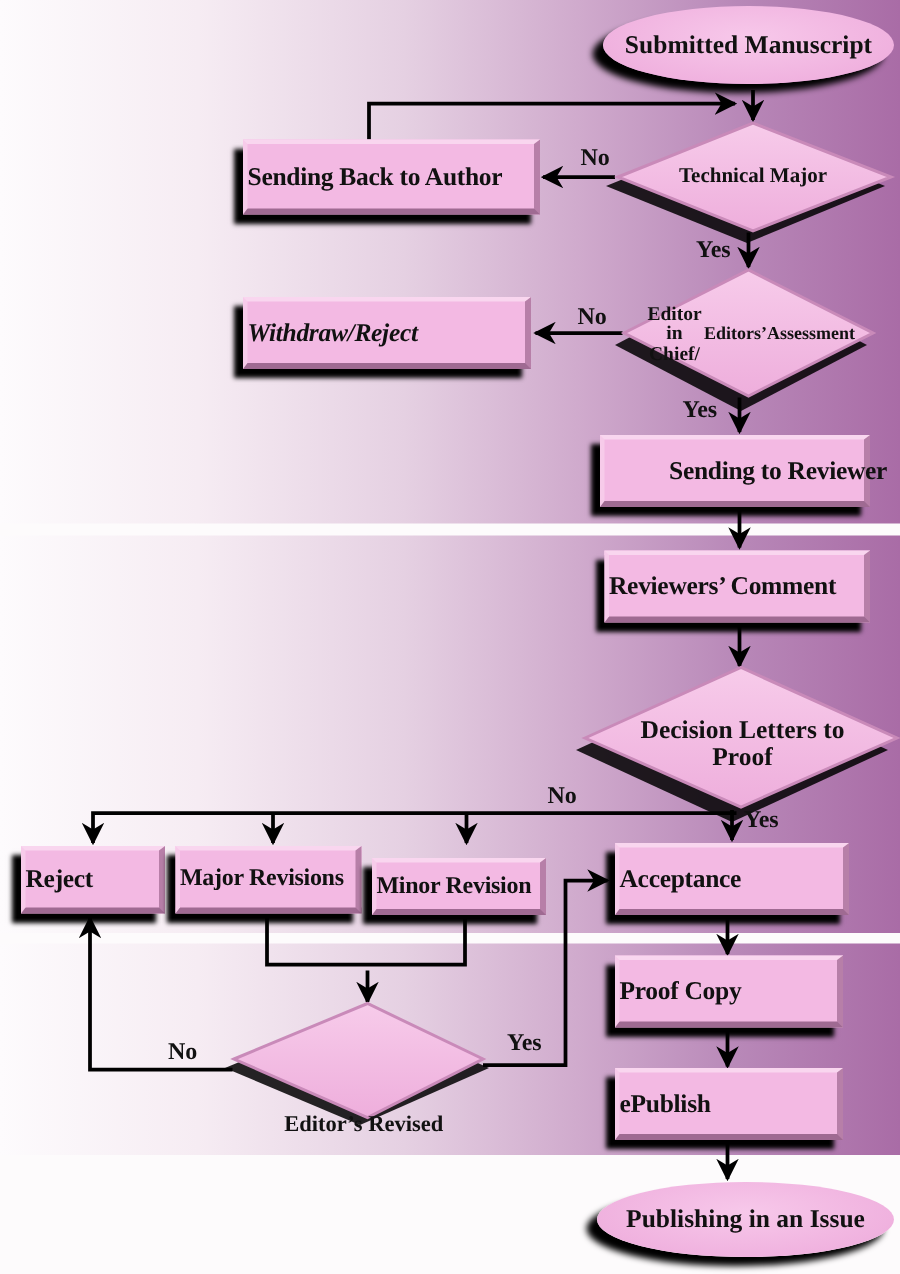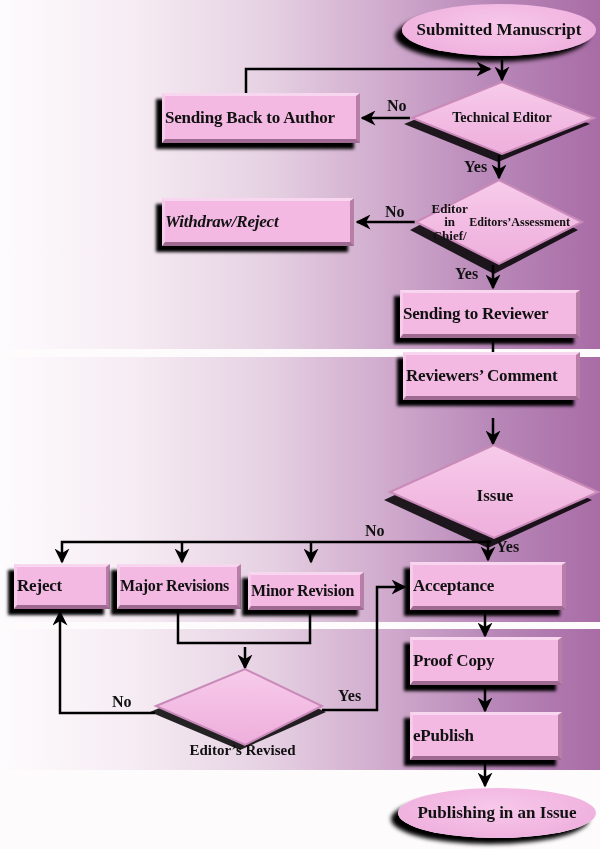--- a/index.html
+++ b/index.html
@@ -93,24 +93,24 @@
 <div class="ellipse" style="left:398px; top:788px; width:198px; height:50px;">
   <span>Publishing in an Issue</span>
 </div>
 
 <div class="box" style="left:162px; top:93px; width:198px; height:50px;">
   <span>Sending Back to Author</span>
 </div>
 <div class="box" style="left:162px; top:198px; width:192px; height:48px;font-style:italic;">
   <span>Withdraw/Reject</span>
 </div>
-<div class="box" style="left:400px; top:290px; width:180px; height:48px;">
+<div class="box" style="left:400px; top:290px; width:180px; height:48px;padding-left:43px;">
   <span>Sending to Reviewer</span>
 </div>
-<div class="box" style="left:403px; top:352px; width:177px; height:48px;">
+<div class="box" style="left:403px; top:367px; width:177px; height:48px;">
   <span>Reviewers’ Comment</span>
 </div>
 <div class="box" style="left:14px; top:564px; width:96px; height:45px;">
   <span>Reject</span>
 </div>
 <div class="box" style="left:117px; top:564px; width:124px; height:45px; font-size:16px;">
   <span>Major Revisions</span>
 </div>
 <div class="box" style="left:248px; top:572px; width:116px; height:38px; font-size:16px;">
   <span>Minor Revision</span>
@@ -119,28 +119,29 @@
   <span>Acceptance</span>
 </div>
 <div class="box" style="left:410px; top:637px; width:152px; height:48px;">
   <span>Proof Copy</span>
 </div>
 <div class="box" style="left:410px; top:712px; width:152px; height:48px;">
   <span>ePublish</span>
 </div>
 
 <div class="dtext" style="left:432px; top:106px; width:140px; height:24px; font-size:14px;">
-  <span>Technical Editor</span>
+  <span>Technical Major</span>
 </div>
 <div class="dtext" style="left:430px; top:206px; width:140px; height:32px; font-size:13px; flex-direction:row;">
   <span>Editor in Chief/</span>
   <span style="font-size:12px;">Editors’Assessment</span>
 </div>
 <div class="dtext" style="left:410px; top:476px; width:170px; height:40px; font-size:17px; flex-direction:column;">
-  <span>Issue</span>
+  <span>Decision Letters to</span>
+  <span>Proof</span>
 </div>
 <div class="dtext" style="left:170px; top:695px; width:145px; height:22px; font-size:15px;margin-top:45px;">
   <span>Editor’s Revised</span>
 </div>
 
 <span class="lbl" style="left:387px; top:97px;">No</span>
 <span class="lbl" style="left:464px; top:158px;">Yes</span>
 <span class="lbl" style="left:385px; top:203px;">No</span>
 <span class="lbl" style="left:455px; top:265px;">Yes</span>
 <span class="lbl" style="left:365px; top:522px;">No</span>

